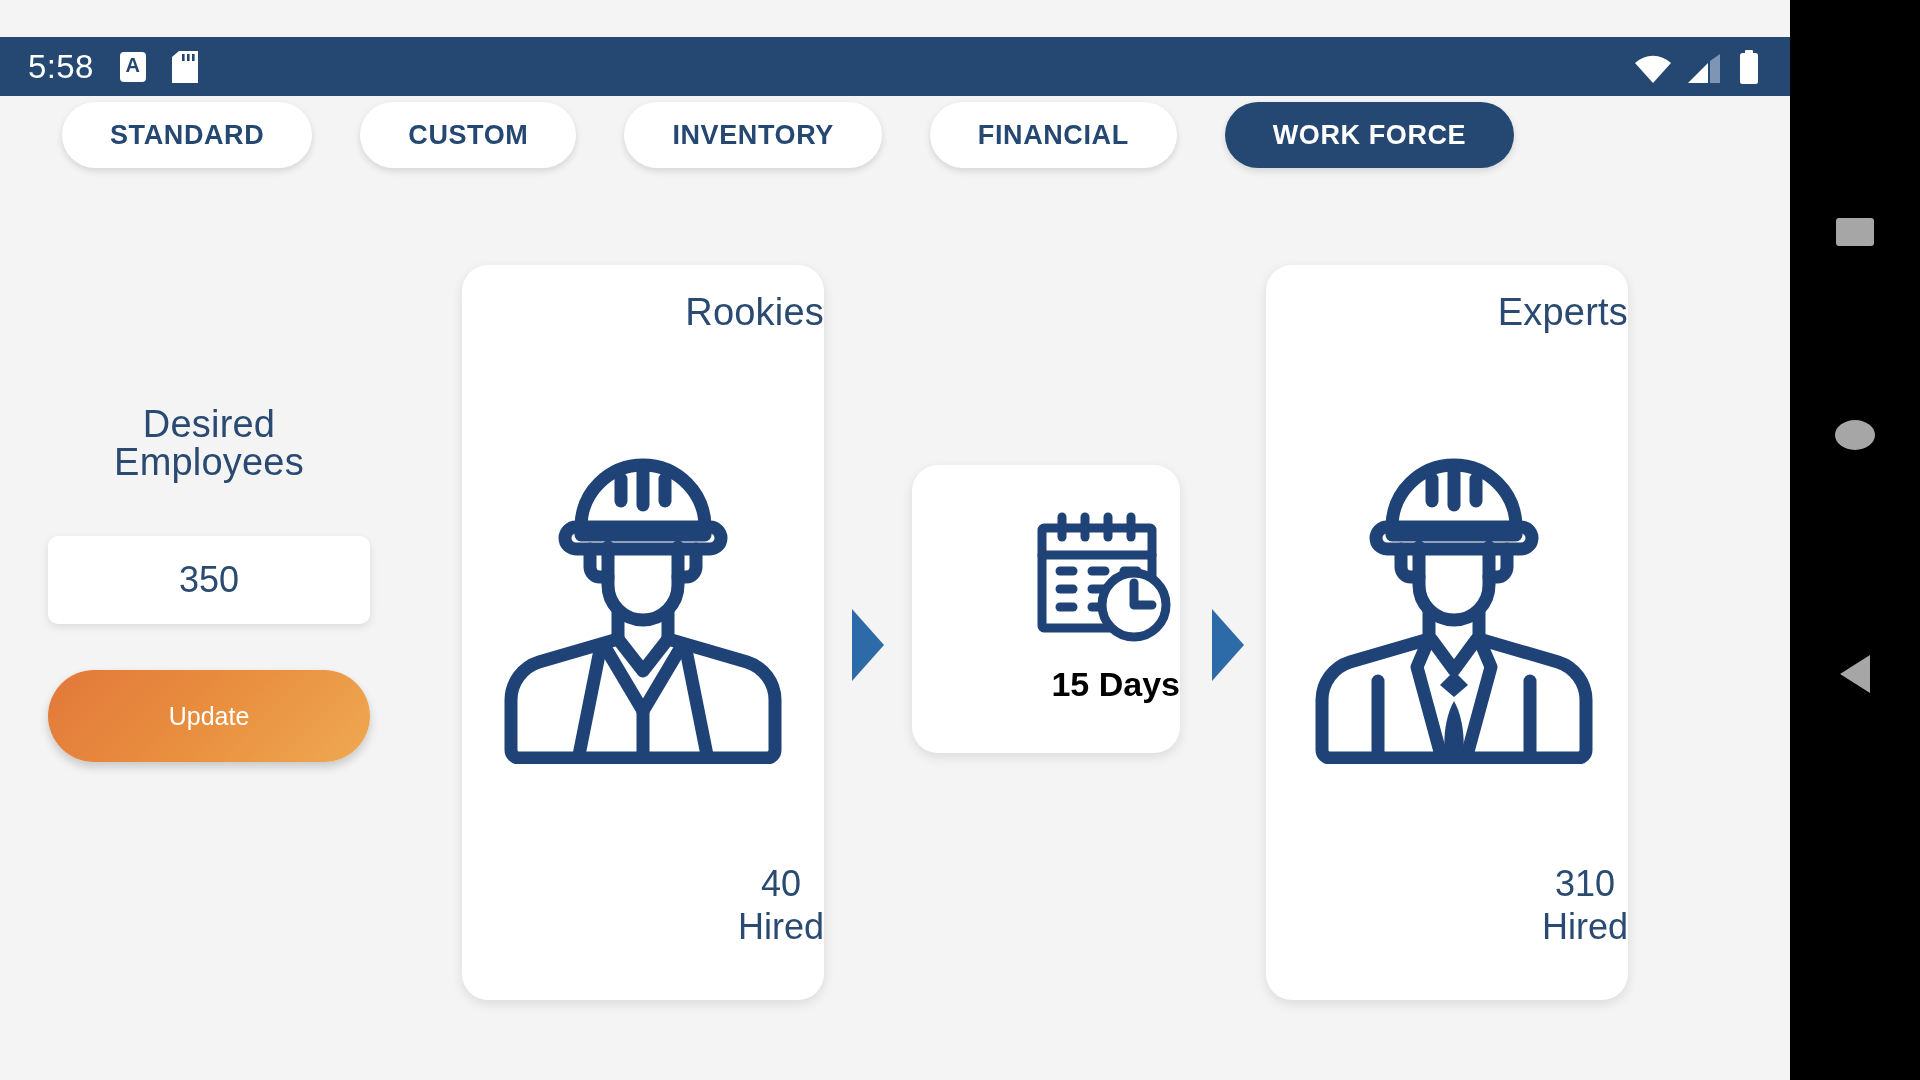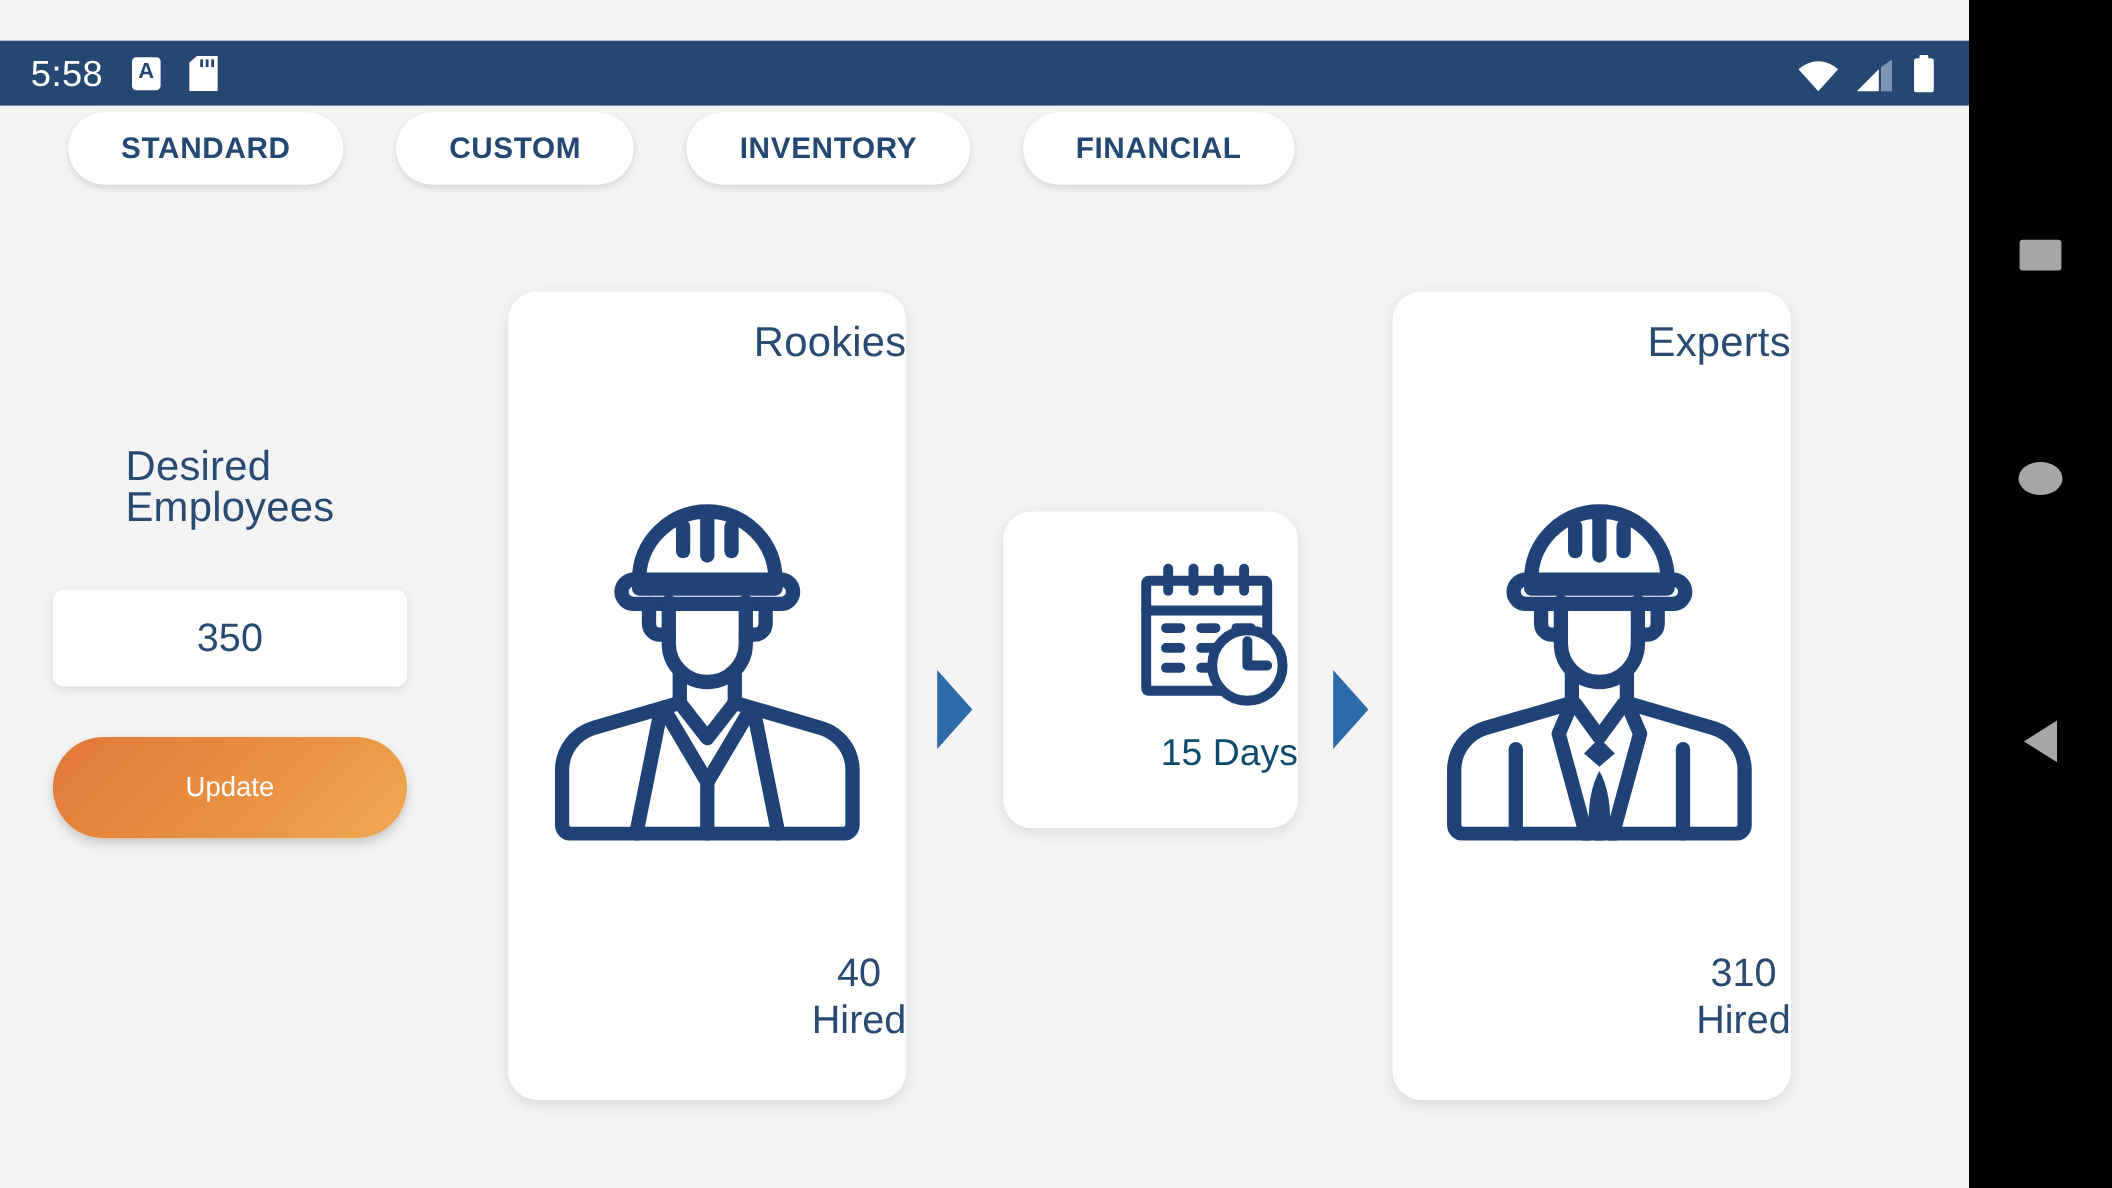--- a/index.html
+++ b/index.html
@@ -65,21 +65,21 @@
   .flow {
     position: absolute; left: 0; top: 230px; width: 1790px; height: 850px;
   }
 
   
   .control {
     position: absolute; left: 48px; top: 175px; width: 322px;
     display: flex; flex-direction: column; align-items: center;
   }
   .control-label {
-    color: #2a4a72; font-size: 38px; line-height: 1.0; text-align: left;
+    color: #2a4a72; font-size: 38px; line-height: 1.0; text-align: center;
     font-weight: 300; letter-spacing: .2px;
   }
   .control-label div + div { }
   .number-field {
     margin-top: 55px; width: 322px; height: 88px; border-radius: 10px;
     background: #ffffff; box-shadow: 0 3px 8px rgba(0,0,0,.10);
     display: flex; align-items: center; justify-content: center;
     color: #2a4a72; font-size: 36px; font-weight: 300; cursor: text;
   }
   .update-btn {
@@ -106,21 +106,21 @@
   .card-foot {
     color: #2a4a72; font-size: 36px; font-weight: 400; text-align: center;
     line-height: 1.18; padding-bottom: 52px;
   }
 
   .card-mid {
     width: 268px; height: 288px; left: 912px; top: 235px;
     justify-content: center; padding-bottom: 6px;
   }
   .card-mid .mid-label {
-    color: #0c4a6e; font-size: 34px; font-weight: 400; margin-top: 16px;
+    color: #000000; font-size: 34px; font-weight: 700; margin-top: 16px;
   }
 
   .arrow {
     position: absolute; width: 0; height: 0;
     border-top: 36px solid transparent;
     border-bottom: 36px solid transparent;
     border-left: 32px solid #2d6aa8;
   }
   .arrow-1 { left: 852px; top: 379px; }
   .arrow-2 { left: 1212px; top: 379px; }
@@ -175,20 +175,21 @@
           <rect x="2" y="3" width="18" height="31" rx="2.5" fill="#ffffff"></rect>
         </svg>
       </div>
     </div>
 
     <div class="tabbar">
       <div class="tab">STANDARD</div>
       <div class="tab">CUSTOM</div>
       <div class="tab">INVENTORY</div>
       <div class="tab">FINANCIAL</div>
+      <div class="tab active">WORK FORCE</div>
     </div>
 
     <div class="flow">
 
       <div class="control">
         <div class="control-label">
           <div>Desired</div>
           <div>Employees</div>
         </div>
         <div class="number-field" placeholder="350">350</div>

